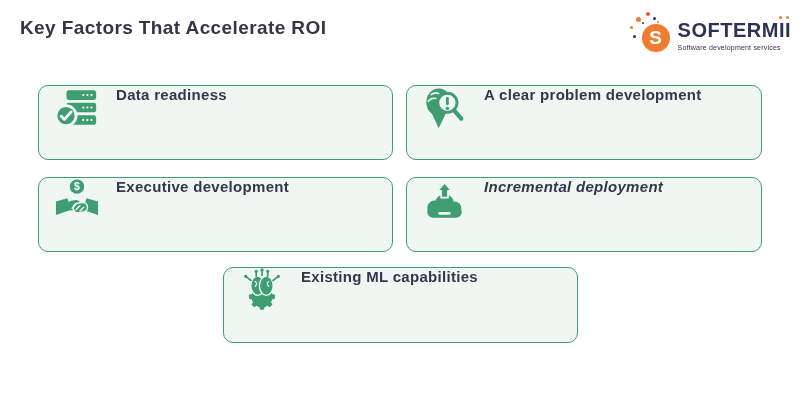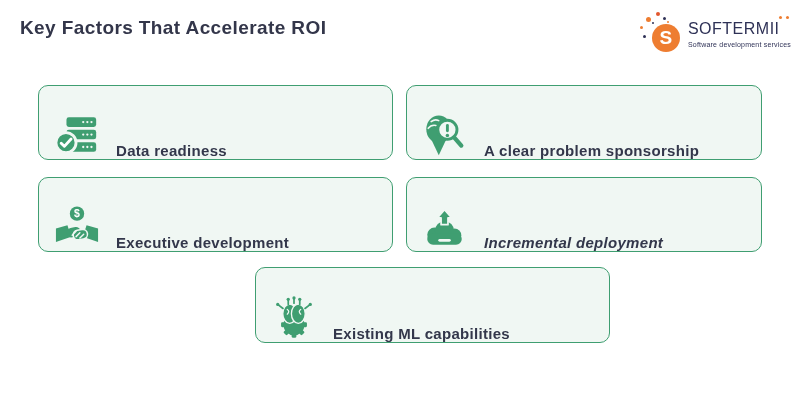--- a/index.html
+++ b/index.html
@@ -17,39 +17,39 @@
   .logo { position: absolute; top: 11px; right: 9px; display: flex; align-items: flex-start; gap: 5px; }
   .logo-mark { position: relative; width: 44px; height: 44px; }
   .logo-circle {
     position: absolute; left: 13px; top: 13px; width: 28px; height: 28px;
     border-radius: 50%; background: #ee7d31; color: #fff;
     font-weight: 700; font-size: 19px; line-height: 28px; text-align: center;
   }
   .dot { position: absolute; border-radius: 50%; }
   .logo-text { display: flex; flex-direction: column; padding-top: 9px; }
   .brand-wrap { position: relative; display: inline-block; }
-  .brand { font-size: 16px; font-weight: 400; color: #2e3156; letter-spacing: .5px; line-height: 1; }
+  .brand { font-size: 20px; font-weight: 700; color: #2e3156; letter-spacing: .5px; line-height: 1; }
   .ii-dot { position: absolute; width: 3px; height: 3px; border-radius: 50%; background: #ee7d31; top: -4px; }
   .ii-dot.d1 { right: 2px; } .ii-dot.d2 { right: 9px; }
   .tagline { font-size: 7px; color: #2e3156; letter-spacing: .2px; margin-top: 3px; white-space: nowrap; }
   
   .card {
     position: absolute; box-sizing: border-box;
     background: #f0f7f3; border: 1px solid #3f9e71; border-radius: 10px;
-    display: flex; align-items: flex-end; padding-left: 15px; gap: 16px;
+    display: flex; align-items: flex-start; padding-left: 15px; gap: 16px;
   }
   .card .label { font-size: 15px; font-weight: 700; color: #33374b; letter-spacing: .3px; }
   .icon { width: 46px; height: 46px; flex: 0 0 46px; display: flex; align-items: center; justify-content: center; }
   .icon svg { width: 46px; height: 46px; }
   svg text { font-family: "Liberation Sans", sans-serif; }
   #card-1 { left: 38px;  top: 85px;  width: 355px; height: 75px; }
   #card-2 { left: 406px; top: 85px;  width: 356px; height: 75px; }
   #card-3 { left: 38px;  top: 177px; width: 355px; height: 75px; }
   #card-4 { left: 406px; top: 177px; width: 356px; height: 75px; font-style: italic; }
-  #card-5 { left: 223px; top: 267px; width: 355px; height: 76px; margin-left: 32px; }
+  #card-5 { left: 223px; top: 267px; width: 355px; height: 76px; }
 </style>
 </head>
 <body>
 
 <div class="canvas">
 
   <div class="title">Key Factors That Accelerate ROI</div>
 
   <div class="logo">
     <div class="logo-mark">
@@ -103,21 +103,21 @@
       <svg viewBox="0 0 48 48">
         <ellipse cx="17.5" cy="17" rx="13" ry="14.5" fill="#3f9e71"></ellipse>
         <path d="M9 26 L26 26 L17.5 44 Z" fill="#3f9e71"></path>
         <path d="M9.5 9 q4 -3 8 -1 M6.5 16 q3 -4 8 -3" stroke="#f0f7f3" stroke-width="1.6" fill="none" stroke-linecap="round"></path>
         <circle cx="26.5" cy="17.5" r="10" fill="#f0f7f3" stroke="#3f9e71" stroke-width="3"></circle>
         <rect x="25" y="11.5" width="3" height="8.5" rx="1.5" fill="#3f9e71"></rect>
         <circle cx="26.5" cy="23.5" r="1.8" fill="#3f9e71"></circle>
         <path d="M33.5 25.5 L41 34" stroke="#3f9e71" stroke-width="4.5" stroke-linecap="round"></path>
       </svg>
     </span>
-    <span class="label">A clear problem sponsorship</span>
+    <span class="label">A clear problem development</span>
   </div>
 
   <div class="card" id="card-3">
     <span class="icon">
       <svg viewBox="0 0 48 48">
         <circle cx="24" cy="9" r="7.5" fill="#3f9e71"></circle>
         <text x="24" y="13" font-size="11" font-weight="bold" fill="#ffffff" text-anchor="middle">$</text>
         <path d="M2 24.5 L14 21 L18 33 L2 38.5 Z" fill="#3f9e71"></path>
         <path d="M46 24.5 L34 21 L30 33 L46 38.5 Z" fill="#3f9e71"></path>
         <rect x="13" y="23.5" width="15" height="10" rx="5" fill="#3f9e71" transform="rotate(-10 20 28)"></rect>

